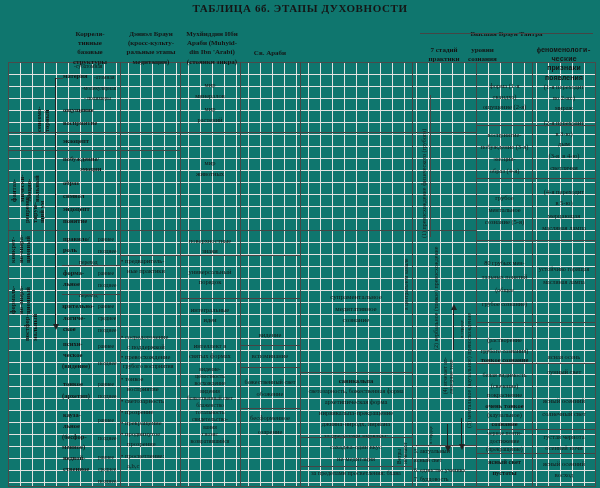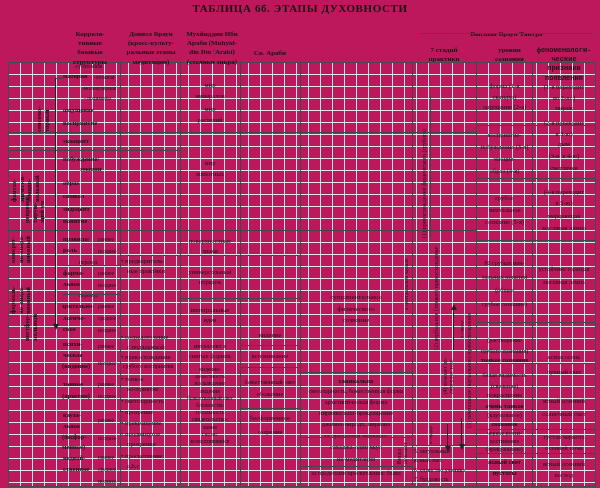--- a/index.html
+++ b/index.html
@@ -1,16 +1,16 @@
 <!DOCTYPE html>
 <html><head>
 <meta charset="utf-8">
 <style>
   html,body{margin:0;padding:0;background:#ffffff;}
-  .page{position:relative;width:600px;height:488px;background:#be185d;overflow:hidden;
+  .page{position:relative;width:600px;height:488px;background:#0f766e;overflow:hidden;
         font-family:"Liberation Serif","DejaVu Serif",serif;color:#151515;}
   .grid{position:absolute;left:8px;top:62px;width:587px;height:424px;
         background-image:
           repeating-linear-gradient(to right,#e3e3e1 0 1px,transparent 1px 12px),
           repeating-linear-gradient(to bottom,#e3e3e1 0 1px,transparent 1px 12px);}
   .frame{position:absolute;left:8px;top:62px;width:586px;height:423px;border:1px solid #4a4a4a;}
   .title{position:absolute;top:2px;left:0;width:600px;text-align:center;
          font-weight:bold;font-size:11px;letter-spacing:.6px;white-space:pre;}
   .hdr{position:absolute;font-weight:bold;font-size:7px;line-height:1.32;
        text-align:center;white-space:pre-line;margin-top:9px;}
@@ -41,21 +41,21 @@
 ральные этапы
 медитации)</div>
   <div class="hdr" style="left:182px;top:21px;width:60px;">Мухйиддин Ибн
 Араби (Muhyid-
 din Ibn 'Arabi)
 (стоянки зикра)</div>
   <div class="hdr" style="left:240px;top:40px;width:60px;">Св. Араби</div>
   <div class="hdr" style="left:420px;top:21px;width:173px;">Высшая Браун Тантра</div>
   <div class="hdr" style="left:414px;top:37px;width:60px;">7 стадий
 практики</div>
-  <div class="hdr" style="left:482px;top:37px;width:55px;">уровни
+  <div class="hdr" style="left:455px;top:37px;width:55px;">уровни
 сознания</div>
   <div class="hdr" style="left:533px;top:37px;width:62px;font-family:Liberation Mono, monospace;">феноменологи-
 ческие признаки
 появления</div>
 
   <div>
       <div class="cell v" style="left: 35px; top: 80px; height: 52px; font-weight: bold;">сенсомо-
 торный</div>
       <div class="cell v" style="left: 10px; top: 144px; height: 58px; font-weight: bold;">фантаз-
 мически-
@@ -162,21 +162,21 @@
 вания
 гнозис
 возвратившийся</div>
       <div class="cell" style="left: 240px; top: 331px; width: 60px; text-align: center;">видение</div>
       <div class="cell" style="left: 240px; top: 352px; width: 60px; text-align: center;">вспоминание</div>
       <div class="cell" style="left: 240px; top: 378px; width: 60px; font-size: 6.2px; text-align: center;">божественный свет</div>
       <div class="cell" style="left: 240px; top: 390px; width: 60px; text-align: center;">обожение</div>
       <div class="cell" style="left: 240px; top: 414px; width: 60px; text-align: center;">бесформенное</div>
       <div class="cell" style="left: 240px; top: 428px; width: 60px; text-align: center;">озарение</div>
       <div class="cell" style="left: 300px; top: 292px; width: 112px; font-size: 7px; line-height: 11.5px; text-align: center;">супраментальное
-физического
+медитативное
 сознание</div>
       <div class="cell" style="left: 300px; top: 377px; width: 112px; font-weight: bold; text-align: center;">савикальпа</div>
       <div class="cell" style="left: 300px; top: 387px; width: 112px; font-size: 6.2px; text-align: center;">светозарность, божественная форма</div>
       <div class="cell" style="left: 300px; top: 398px; width: 112px; text-align: center;">архетипическая форма</div>
       <div class="cell" style="left: 300px; top: 409px; width: 112px; text-align: center;">нирвикальпа-прекращение</div>
       <div class="cell" style="left: 300px; top: 420px; width: 112px; text-align: center;">джняна-ниродх, нирвана</div>
       <div class="cell" style="left: 300px; top: 432px; width: 112px; text-align: center;">за пределами нирваны:</div>
       <div class="cell" style="left: 300px; top: 443px; width: 112px; text-align: center;">сахаджа-один вкус</div>
       <div class="cell" style="left: 300px; top: 455px; width: 112px; text-align: center;">не-медитация</div>
       <div class="cell" style="left: 300px; top: 469px; width: 112px; font-size: 6.2px; text-align: center;">за пределами просветления: бхава</div>

